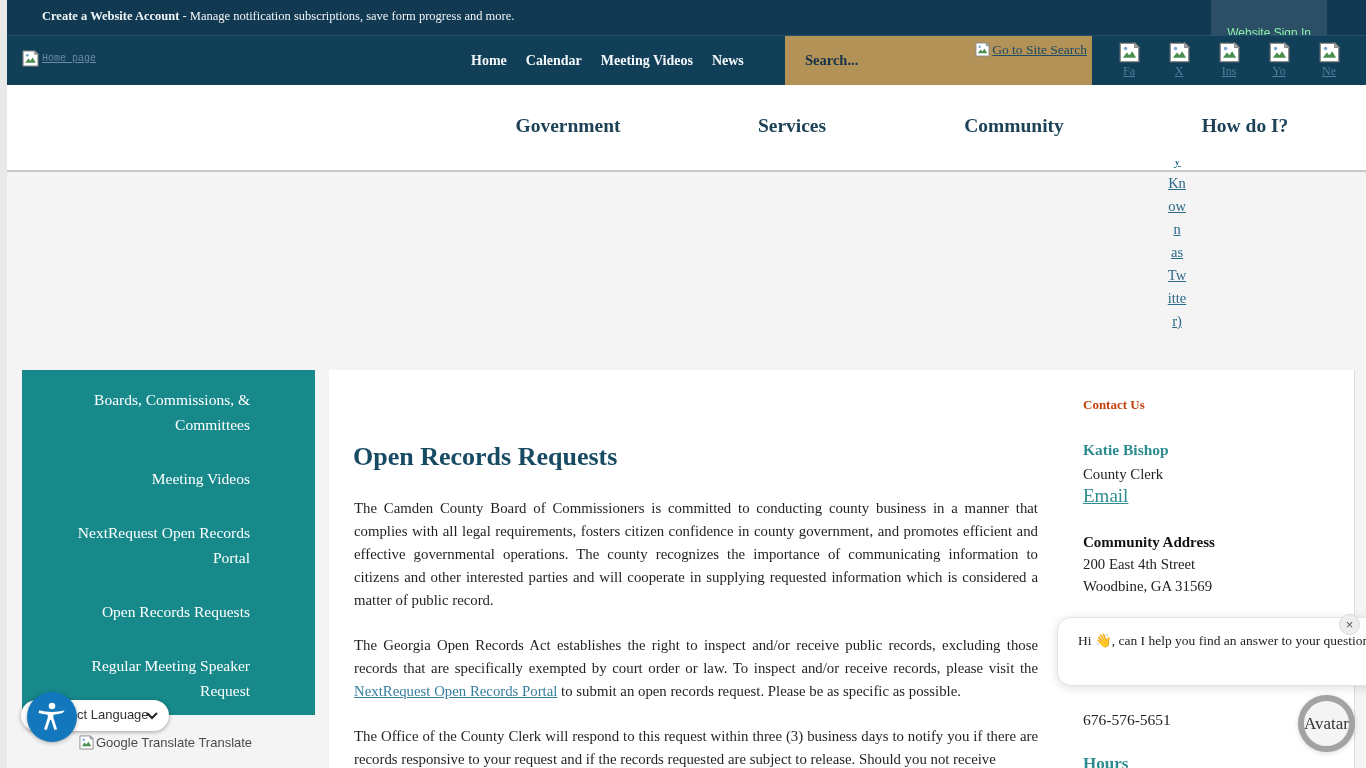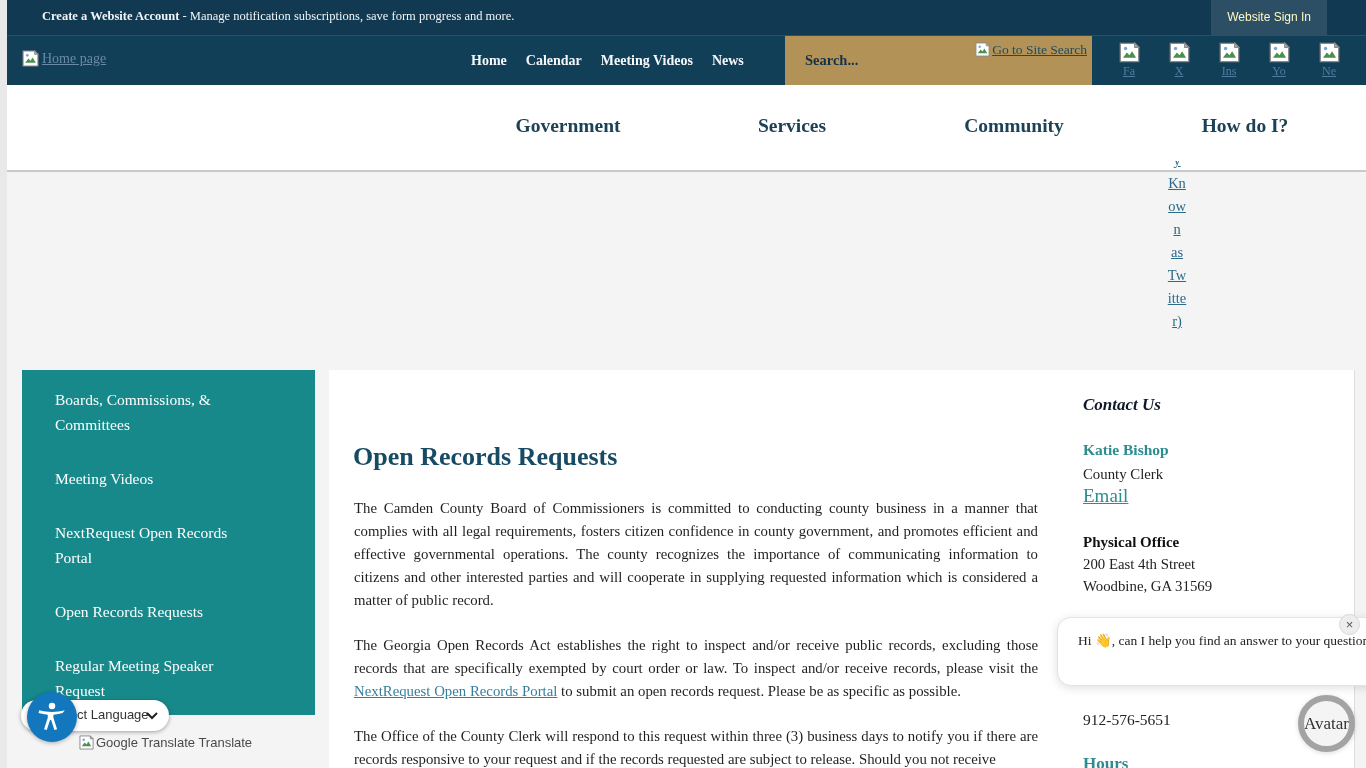--- a/index.html
+++ b/index.html
@@ -9,31 +9,31 @@
     background:#f4f4f4; font-family:"Liberation Serif", serif;margin-left:7px;
   }
   
   .topbar {
     position:absolute; left:0; top:0; width:1366px; height:35px;
     background:#113a52; color:#fff;
   }
   .topbar-text { position:absolute; left:35px; top:9px; font-size:12.5px; color:#f2f5f7; }
   .topbar-text b { font-weight:bold; }
   .signin-btn {
-    position:absolute; right:46px; top:0; height:35px; padding:0 16px;
-    background:#2c4f66; color:#fef9c3; font-family:"Liberation Sans", sans-serif;
+    position:absolute; right:46px; top:0; height:35px; padding:16px 16px;
+    background:#2c4f66; color:#86efac; font-family:"Liberation Sans", sans-serif;
     font-size:12px; line-height:35px; cursor:pointer;
   }
   
   .header {
     position:absolute; left:0; top:35px; width:1366px; height:50px;
     background:#123f58; border-top:1px solid #24536d;
   }
   .home-link { position:absolute; left:15px; top:14px; display:flex; align-items:center; gap:3px; }
-  .home-link span { color:#6a8aa5; font-size:14px; text-decoration:underline; }
+  .home-link span { color:#6a8aa5; font-size:10px; text-decoration:underline;font-family:Liberation Mono, monospace; }
   .hdr-nav { position:absolute; left:464px; top:0; height:50px; display:flex; gap:19px; align-items:center; }
   .hdr-nav span { color:#f4f8fa; font-weight:bold; font-size:14px; cursor:pointer; }
   .searchbox {
     position:absolute; left:778px; top:0; width:307px; height:49px; background:#b29256;
   }
   .searchbox input {
     position:absolute; left:20px; top:12px; width:170px; height:24px;
     background:transparent; border:none; outline:none;
     font-family:"Liberation Serif", serif; font-weight:bold; font-size:14.5px; color:#4c1d95;
   }
@@ -59,21 +59,21 @@
   
   .tw-frag {
     position:absolute; left:1158px; top:149px; width:24px; z-index:6;
     clip-path: inset(12px 0 0 0);
     font-size:14.5px; line-height:23px; text-align:center;
   }
   .tw-frag span { display:block; color:#2c6a8a; text-decoration:underline; cursor:pointer; }
   
   .sidebar {
     position:absolute; left:15px; top:370px; width:293px; height:345px;
-    background:#17898b; padding:17px 0 0 33px;
+    background:#17898b; padding:17px 0 0 33px;text-align:right;
   }
   .sidebar .item {
     max-width:195px; color:#ffffff; font-size:15.5px; line-height:25px;
     margin-bottom:29px; cursor:pointer;
   }
   
   .card {
     position:absolute; left:322px; top:370px; width:1026px; height:398px;
     background:#ffffff; border-right:1px solid #ddd;
   }
@@ -85,21 +85,21 @@
     position:absolute; left:24px; top:72px; font-size:26px; font-weight:bold; color:#174a63;
   }
   .paras { position:absolute; left:25px; top:127px; width:684px; }
   .paras p {
     font-size:14.8px; line-height:23px; color:#1f1f1f; text-align:justify;
   }
   .paras p + p { margin-top:22px; }
   .paras a { color:#367d9e; text-decoration:underline; cursor:pointer; }
   
   .contact { position:absolute; left:754px; top:24px; width:272px; }
-  .c-head { font-size:17px; font-weight:bold; color:#0f172a; line-height:22px;font-style:italic; }
+  .c-head { font-size:13px; font-weight:bold; color:#c2410c; line-height:22px; }
   .c-name { margin-top:24px; font-size:15.5px; font-weight:bold; color:#2d8c8f; line-height:19px; }
   .c-role { margin-top:4px; font-size:14.8px; color:#222; line-height:22px; }
   .c-email { font-size:19px; line-height:22px; }
   .c-email a { color:#2d8c8f; text-decoration:underline; cursor:pointer; }
   .c-addr-label { margin-top:24px; font-size:15px; font-weight:bold; color:#111; line-height:22px; }
   .c-addr { font-size:14.8px; color:#222; line-height:22px; }
   .c-phone { margin-top:112px; font-size:15.5px; color:#222; line-height:22px; }
   .c-hours { margin-top:22px; font-size:17px; font-weight:bold; color:#2d8c8f; line-height:22px; }
   
   .chat-bubble {
@@ -267,24 +267,24 @@
       <p>The Camden County Board of Commissioners is committed to conducting county business in a manner that complies with all legal requirements, fosters citizen confidence in county government, and promotes efficient and effective governmental operations. The county recognizes the importance of communicating information to citizens and other interested parties and will cooperate in supplying requested information which is considered a matter of public record.</p>
       <p><span>The Georgia Open Records Act establishes the right to inspect and/or receive public records, excluding those records that are specifically exempted by court order or law. To inspect and/or receive records, please visit the </span><a>NextRequest Open Records Portal</a><span> to submit an open records request. Please be as specific as possible.</span></p>
       <p>The Office of the County Clerk will respond to this request within three (3) business days to notify you if there are records responsive to your request and if the records requested are subject to release. Should you not receive</p>
     </div>
 
     <div class="contact">
       <div class="c-head">Contact Us</div>
       <div class="c-name">Katie Bishop</div>
       <div class="c-role">County Clerk</div>
       <div class="c-email"><a>Email</a></div>
-      <div class="c-addr-label">Physical Office</div>
+      <div class="c-addr-label">Community Address</div>
       <div class="c-addr">200 East 4th Street</div>
       <div class="c-addr">Woodbine, GA 31569</div>
-      <div class="c-phone">912-576-5651</div>
+      <div class="c-phone">676-576-5651</div>
       <div class="c-hours">Hours</div>
     </div>
   </div>
 
   <div class="chat-bubble">
     <span>Hi 👋, can I help you find an answer to your question?</span>
   </div>
   <div class="chat-close">×</div>
   <div class="chat-avatar">
     <span>Avatar</span>

